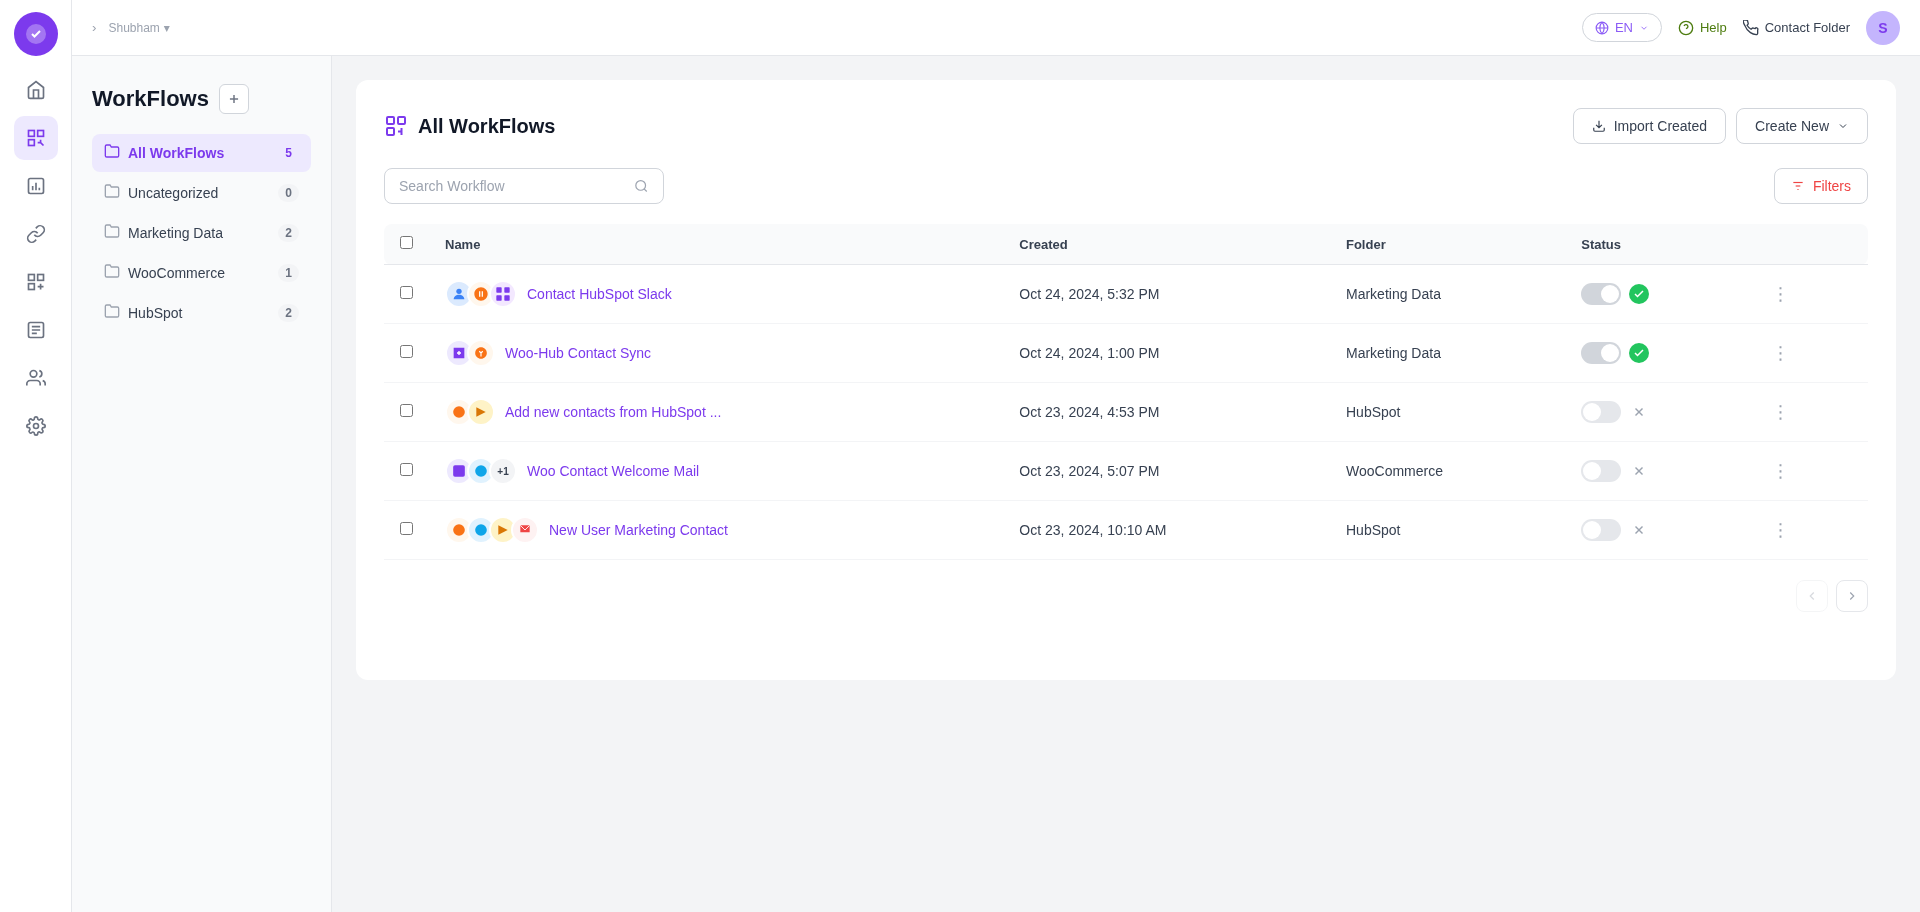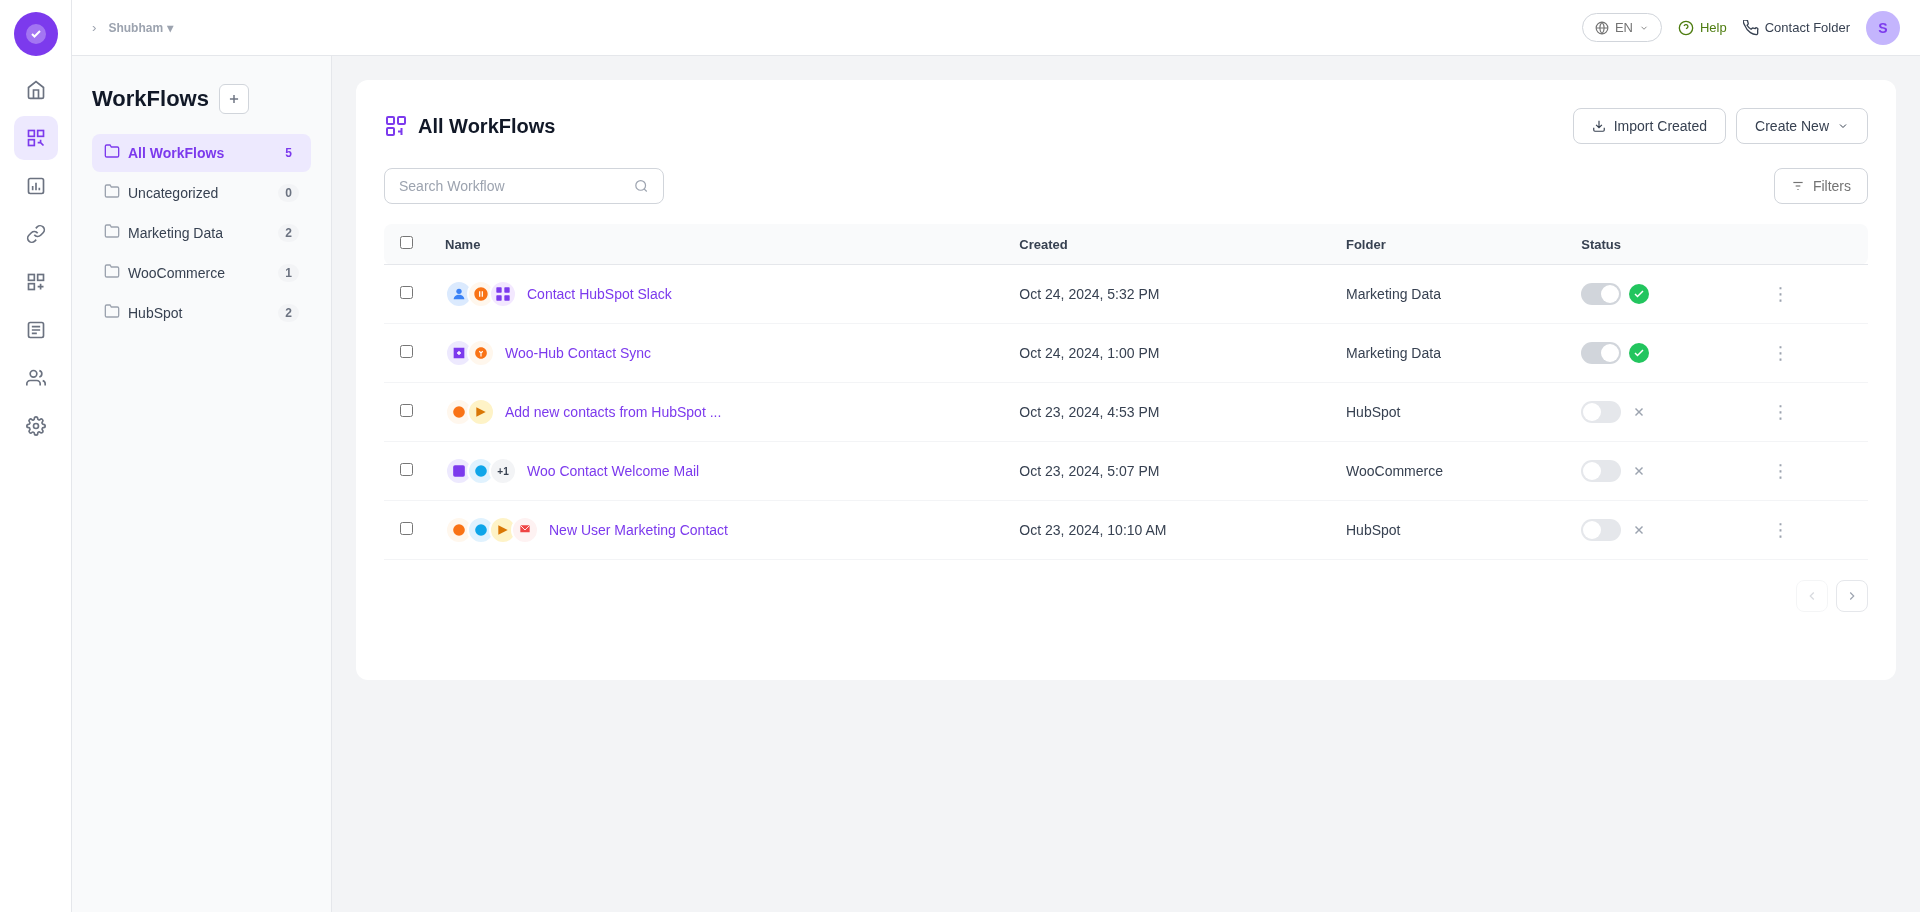--- a/index.html
+++ b/index.html
@@ -22,26 +22,26 @@
     .icon-btn.active { background: #ede9fe; color: #7c3aed; }
     .icon-btn svg { width: 20px; height: 20px; }
 
     
     .top-nav {
       position: absolute; top: 0; left: 72px; right: 0; height: 56px;
       background: #fff; border-bottom: 1px solid #e5e7eb;
       display: flex; align-items: center; padding: 0 20px; gap: 12px; z-index: 9;
     }
     .chevron-btn { background: none; border: none; cursor: pointer; color: #9ca3af; }
-    .workspace-name { font-size: 15px; font-weight: 700; color: #111827; display: flex; align-items: center; gap: 4px; cursor: pointer; }
+    .workspace-name { font-size: 15px; font-weight: 400; color: #111827; display: flex; align-items: center; gap: 4px; cursor: pointer; }
     .workspace-name span { font-size: 12px; color: #9ca3af; }
     .top-nav-right { margin-left: auto; display: flex; align-items: center; gap: 16px; }
     .lang-btn {
       display: flex; align-items: center; gap: 6px; border: 1px solid #d1d5db; border-radius: 20px;
-      padding: 6px 12px; font-size: 13px; cursor: pointer; background: #fff; color: #737373;
+      padding: 6px 12px; font-size: 13px; cursor: pointer; background: #fff; color: #8b5cf6;
     }
     .help-btn { display: flex; align-items: center; gap: 6px; font-size: 13px; cursor: pointer; color: #4d7c0f; background: none; border: none; }
     .contact-btn { display: flex; align-items: center; gap: 6px; font-size: 13px; cursor: pointer; color: #374151; background: none; border: none; }
     .avatar { width: 34px; height: 34px; border-radius: 50%; background: #c4b5fd; display: flex; align-items: center; justify-content: center; font-weight: 700; font-size: 14px; color: #7c3aed; cursor: pointer; }
 
     
     .main-content { position: absolute; top: 56px; left: 72px; right: 0; bottom: 0; display: flex; overflow: hidden; }
 
     
     .sidebar { width: 260px; background: #f9fafb; padding: 28px 20px; border-right: 1px solid #e5e7eb; flex-shrink: 0; }
@@ -82,21 +82,21 @@
     .toolbar { display: flex; align-items: center; justify-content: space-between; margin-bottom: 20px; }
     .search-box {
       display: flex; align-items: center; gap: 8px; border: 1px solid #d1d5db;
       border-radius: 8px; padding: 9px 14px; width: 280px; background: #fff;
     }
     .search-box input { border: none; outline: none; font-size: 14px; color: #374151; width: 100%; background: transparent; }
     .search-box input::placeholder { color: #9ca3af; }
     .filter-btn {
       display: flex; align-items: center; gap: 8px; border: 1px solid #d1d5db;
       border-radius: 8px; padding: 9px 16px; font-size: 14px; cursor: pointer;
-      background: #fff; color: #737373; font-weight: 500;
+      background: #fff; color: #ef4444; font-weight: 500;
     }
 
     
     .table { width: 100%; border-collapse: collapse; }
     .table thead tr { background: #f9fafb; border-radius: 8px; }
     .table thead th { padding: 12px 16px; text-align: left; font-size: 13px; font-weight: 600; color: #374151; border-bottom: 1px solid #e5e7eb; }
     .table thead th:first-child { border-radius: 8px 0 0 8px; width: 40px; }
     .table thead th:last-child { border-radius: 0 8px 8px 0; }
     .table tbody tr { border-bottom: 1px solid #f3f4f6; }
     .table tbody td { padding: 14px 16px; font-size: 14px; color: #374151; vertical-align: middle; }

